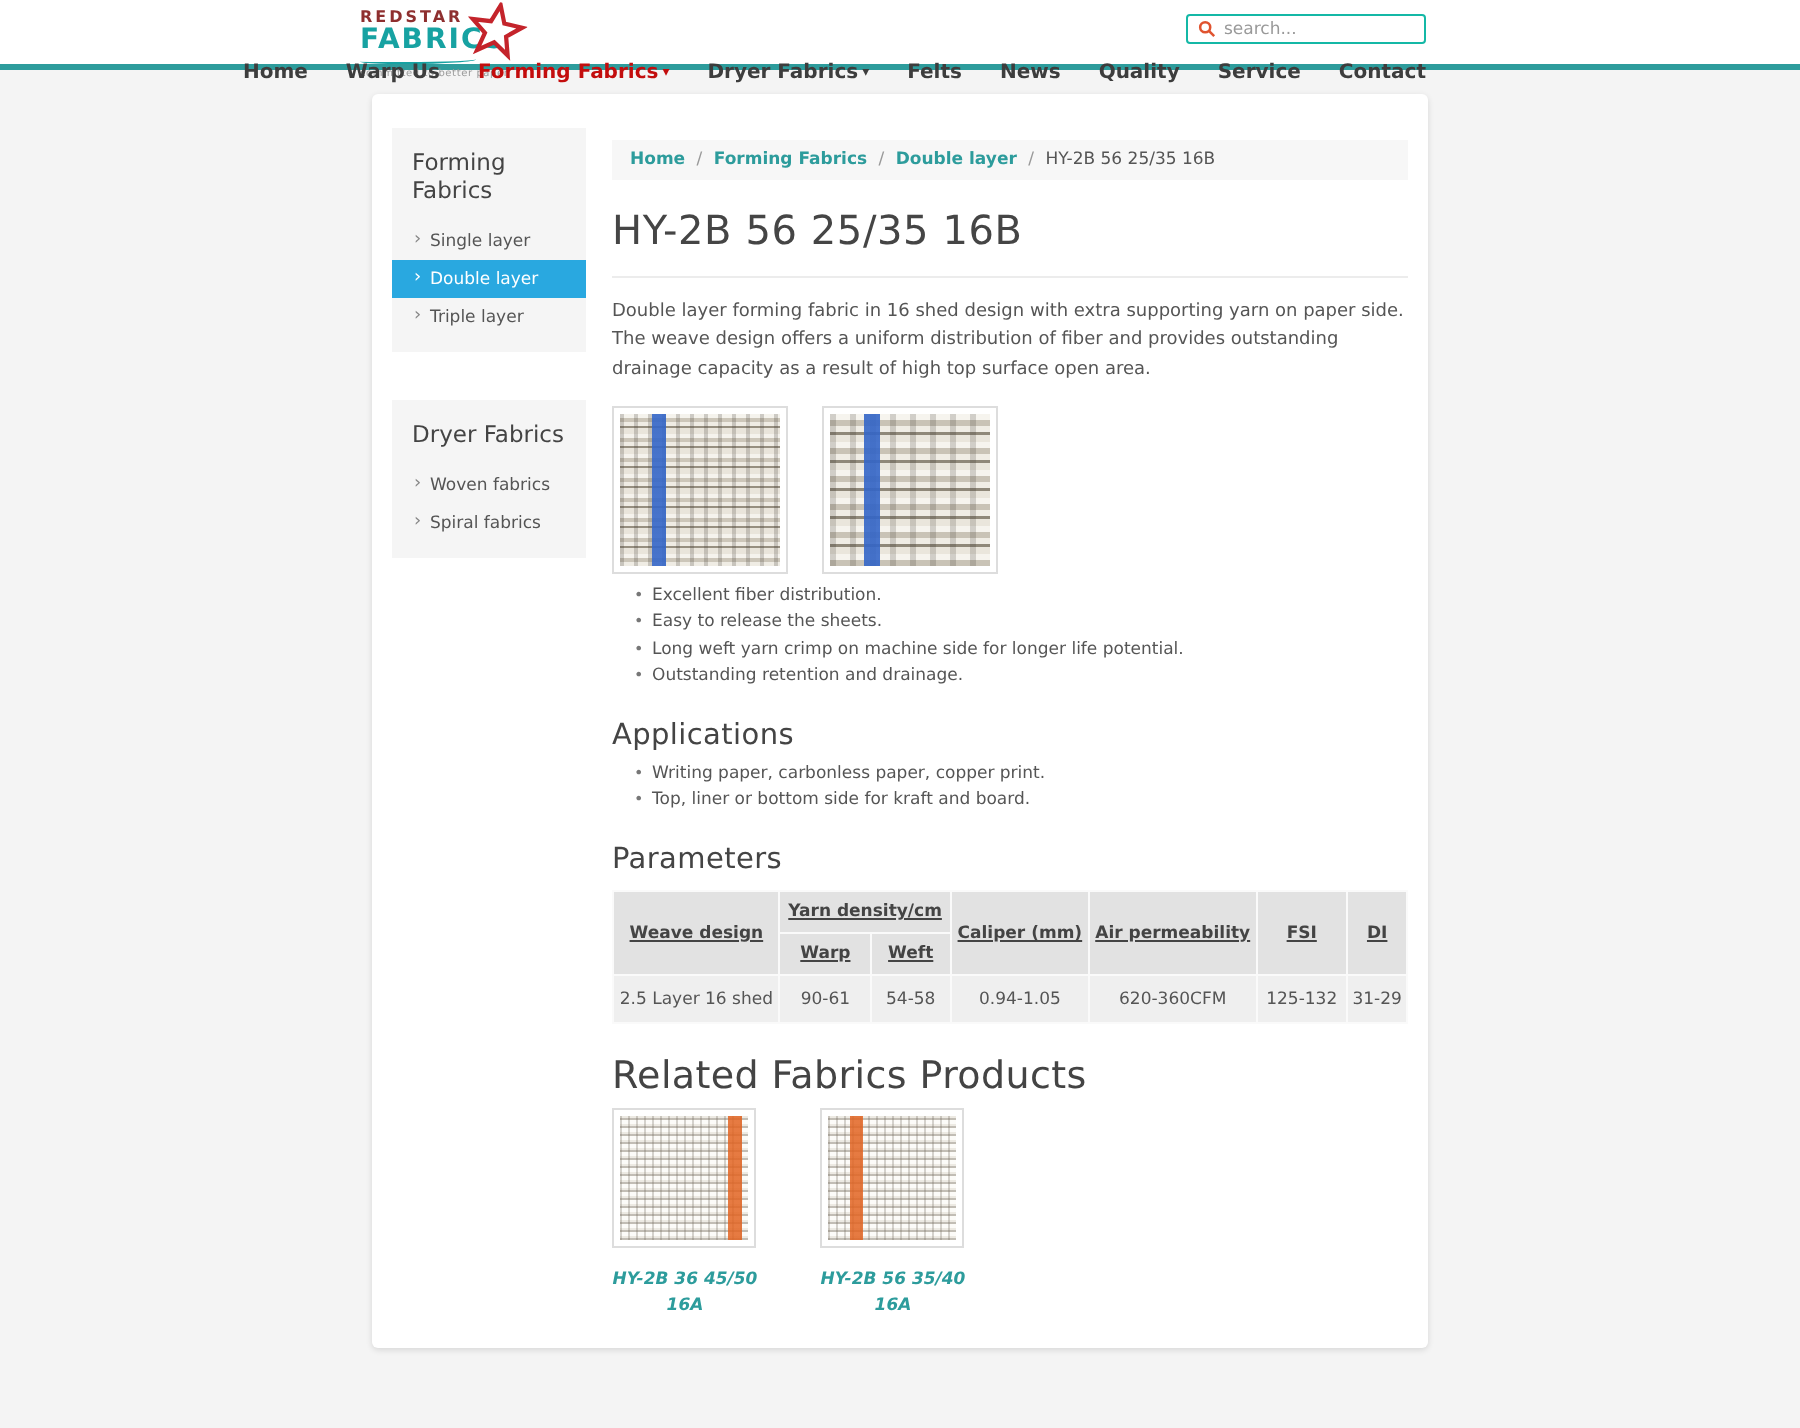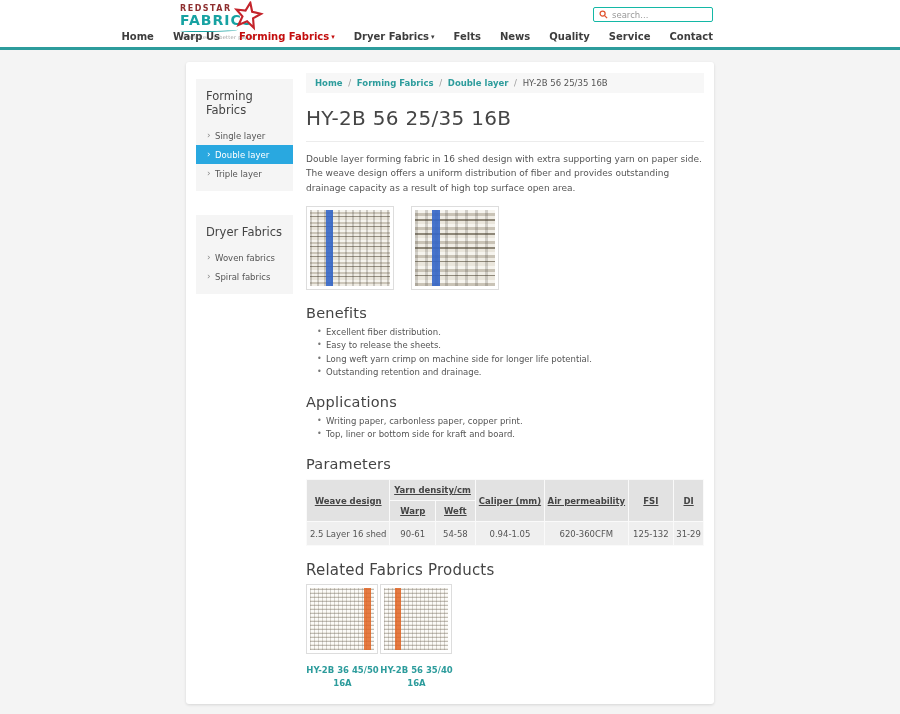--- a/index.html
+++ b/index.html
@@ -1,20 +1,20 @@
 <!DOCTYPE html>
 <html><head>
 <meta charset="utf-8">
 <style>
   * { margin:0; padding:0; box-sizing:border-box; }
   html,body { width:900px; height:714px; overflow:hidden; background:#f4f4f4;
     font-family:"DejaVu Sans","Liberation Sans",sans-serif; }
 
   
-  .header { position:relative; height:47px; background:#fff; }
+  .header { position:relative; height:32px; background:#fff; }
   .logo { position:absolute; left:180px; top:4px; width:95px; }
   .logo-line1 { font-size:8px; font-weight:700; letter-spacing:1.5px; color:#8e2f2f; }
   .logo-line2 { font-size:14px; font-weight:700; letter-spacing:1px; color:#17a2a2; line-height:1.05; }
   .logo-swoosh { width:58px; height:4px; border-bottom:1.5px solid #17a2a2; border-radius:0 0 60% 30%; }
   .logo-tagline { font-size:5px; color:#9a9a9a; margin-top:2px; letter-spacing:.3px; }
   .logo-star { position:absolute; left:53px; top:-3px; }
   .search-box { position:absolute; left:593px; top:7px; width:120px; height:15px; background:#fff;
     border:1px solid #14b8a6; border-radius:2px; display:flex; align-items:center; padding:0 5px; gap:4px; }
   .search-box input { border:none; outline:none; width:100%; font-size:8.5px; color:#555; background:transparent;
     font-family:"DejaVu Sans","Liberation Sans",sans-serif; }
@@ -33,21 +33,21 @@
   .sidebar { width:97px; flex:none; padding-top:8px; }
   .side-box { background:#f5f5f5; padding:10px 10px 8px; margin-bottom:24px; }
   .side-title { font-size:11.5px; color:#444; margin-bottom:9px; }
   .side-item { display:block; text-decoration:none; font-size:8.5px; color:#555;
     padding:4.5px 2px 4.5px 9px; position:relative; }
   .side-item::before { content:"›"; position:absolute; left:1px; top:3.5px; color:#888; font-size:9px; }
   .side-item.active { background:#29a8e0; color:#fff; margin:0 -10px; padding-left:19px; }
   .side-item.active::before { color:#fff; left:11px; }
 
   
-  .main { flex:1; min-width:0; }
+  .main { flex:1; min-width:0;margin-top:12px; }
   .breadcrumb { background:#f7f7f7; padding:5px 9px; font-size:8.5px; color:#8a8a8a; margin-top:2px; }
   .breadcrumb a { color:#2d9c9c; text-decoration:none; font-weight:700; }
   .crumb-sep { margin:0 3px; color:#999; }
   .crumb-current { color:#555; }
   h1.page-title { font-size:20px; font-weight:400; color:#454545; margin:13px 0 0;
     padding-bottom:11px; border-bottom:1px solid #ececec; letter-spacing:.3px; }
   .desc { font-size:9px; line-height:1.6; color:#555; margin:10px 0 11px; }
 
   .photos { display:flex; gap:17px; }
   .photo-frame { border:1px solid #ddd; background:#fff; padding:3px; }
@@ -66,21 +66,21 @@
   ul.dotlist li { font-size:8.5px; color:#555; line-height:1.55; padding-left:9px; position:relative; }
   ul.dotlist li::before { content:"•"; position:absolute; left:0; top:0; color:#777; font-size:8px; }
 
   table.params { width:100%; border-collapse:collapse; margin-top:7px; text-align:center;
     border:1px solid #e0e0e0; }
   table.params th { background:#e2e2e2; color:#444; font-size:8.5px; font-weight:700;
     padding:5px 2px; border:1px solid #fafafa;text-decoration:underline; }
   table.params td { background:#efefef; color:#555; font-size:8.5px; padding:6.5px 2px;
     border:1px solid #fafafa; }
 
-  .related { display:flex; gap:1px; margin-top:4px; }
+  .related { display:flex; gap:31px; margin-top:4px;font-style:italic; }
   .rel-item { width:73px; text-align:center; text-decoration:none; display:block; }
   .rel-frame { border:1px solid #ddd; background:#fff; padding:3px; width:72px; }
   .rel-photo { width:64px; height:62px; }
   .mesh1 { background:
       linear-gradient(90deg, transparent 0 84%, rgba(226,100,34,.85) 84% 95%, transparent 95% 100%),
       repeating-linear-gradient(90deg, rgba(110,102,90,.28) 0 1px, transparent 1px 4px),
       repeating-linear-gradient(0deg, rgba(110,102,90,.32) 0 1px, #edeae3 1px 2px, #fcfbf8 2px 4px);
       background-color:#e9e6df; }
   .mesh2 { background:
       linear-gradient(90deg, transparent 0 17%, rgba(226,100,34,.85) 17% 27%, transparent 27% 100%),
@@ -163,21 +163,20 @@
 
     <div class="photos">
       <div class="photo-frame">
         <div class="photo weave1"></div>
       </div>
       <div class="photo-frame">
         <div class="photo weave2"></div>
       </div>
     </div>
 
-    <h3 class="section">Benefits</h3>
     <ul class="dotlist">
       <li>Excellent fiber distribution.</li>
       <li>Easy to release the sheets.</li>
       <li>Long weft yarn crimp on machine side for longer life potential.</li>
       <li>Outstanding retention and drainage.</li>
     </ul>
 
     <h3 class="section">Applications</h3>
     <ul class="dotlist">
       <li>Writing paper, carbonless paper, copper print.</li>
@@ -213,21 +212,21 @@
         <td>90-61</td>
         <td>54-58</td>
         <td>0.94-1.05</td>
         <td>620-360CFM</td>
         <td>125-132</td>
         <td>31-29</td>
       </tr>
     </tbody>
       </table>
 
-    <h3 class="section" style="font-size:15px">Related Fabrics Products</h3>
+    <h3 class="section" style="font-size:19px">Related Fabrics Products</h3>
     <div class="related">
       <a href="#" class="rel-item">
         <div class="rel-frame">
           <div class="rel-photo mesh1"></div>
         </div>
         <div class="rel-name">HY-2B 36 45/50 16A</div>
       </a>
       <a href="#" class="rel-item">
         <div class="rel-frame">
           <div class="rel-photo mesh2"></div>

